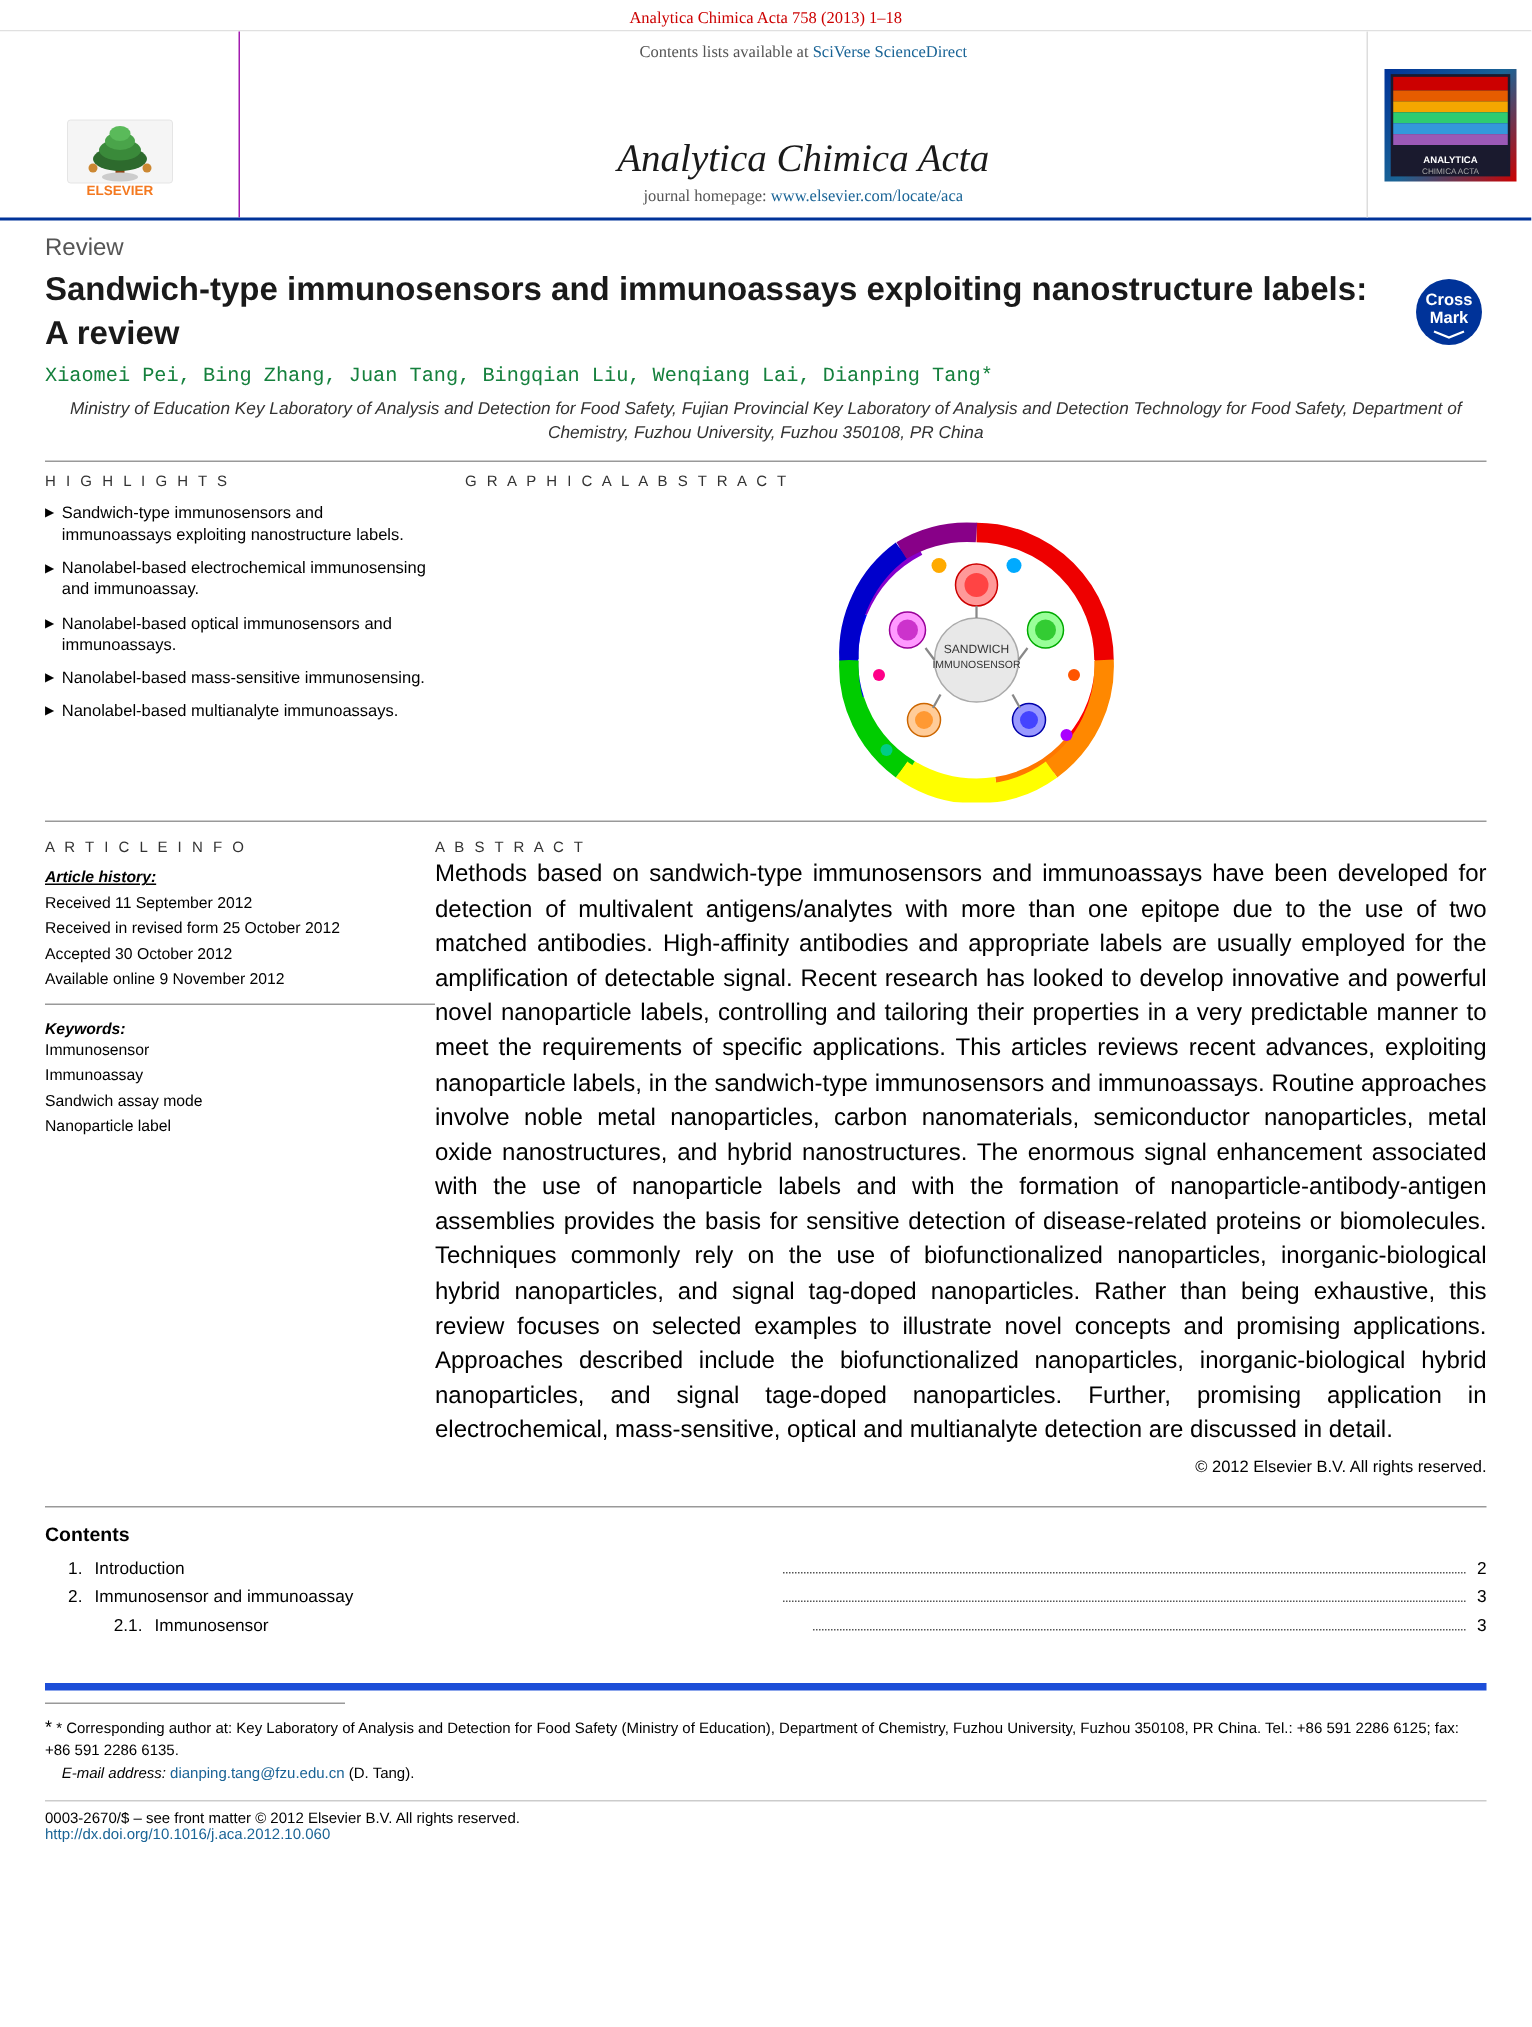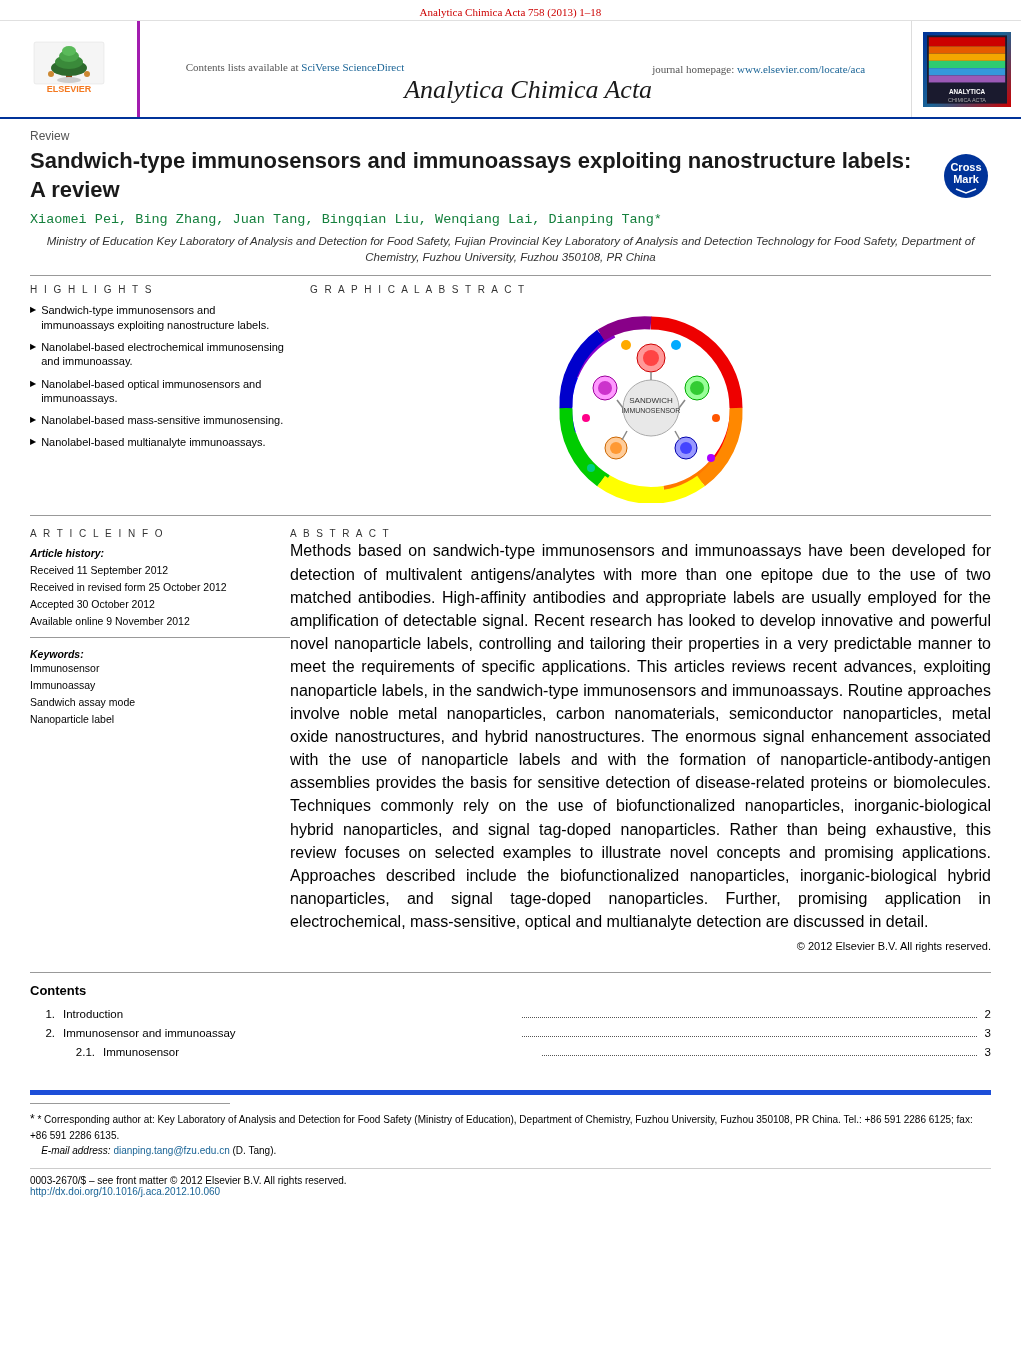--- a/index.html
+++ b/index.html
@@ -25,37 +25,37 @@
 
     
     .header-area {
       display: flex;
       align-items: stretch;
       border-bottom: 2px solid #003399;
       background: #fff;
     }
 
     .header-logo-left {
-      width: 140px;
+      width: 160px;
       min-height: 90px;
       display: flex;
-      align-items: center;
+      align-items: flex-end;
       justify-content: center;
       padding: 8px;
-      border-right: 3px solid #a21caf;
+      border-right: 1px solid #a21caf;
     }
 
     .elsevier-logo {
       text-align: center;
     }
 
     .header-center {
       flex: 1;
       display: flex;
-      flex-direction: row;
+      flex-direction: column;
       align-items: center;
       justify-content: center;
       padding: 8px 20px;
     }
 
     .header-center .sciverse-text {
       font-size: 11px;
       color: #555;
       margin-bottom: 4px;
     }
@@ -109,21 +109,21 @@
       padding: 4px;
     }
 
     
     .main-content {
       padding: 10px 30px 10px 30px;
     }
 
     
     .review-label {
-      font-size: 12px;
+      font-size: 16px;
       color: #555;
       margin-bottom: 4px;
       font-family: Arial, sans-serif;
     }
 
     
     .title-area {
       display: flex;
       align-items: flex-start;
       margin-bottom: 8px;
@@ -258,20 +258,21 @@
     .article-history {
       font-size: 10.5px;
       font-family: Arial, sans-serif;
       line-height: 1.6;
     }
 
     .article-history .label {
       font-style: italic;
       font-weight: bold;
       font-size: 10.5px;
+      text-decoration: underline;
     }
 
     .keywords-section {
       margin-top: 10px;
       font-size: 10.5px;
       font-family: Arial, sans-serif;
     }
 
     .keywords-section .label {
       font-style: italic;

